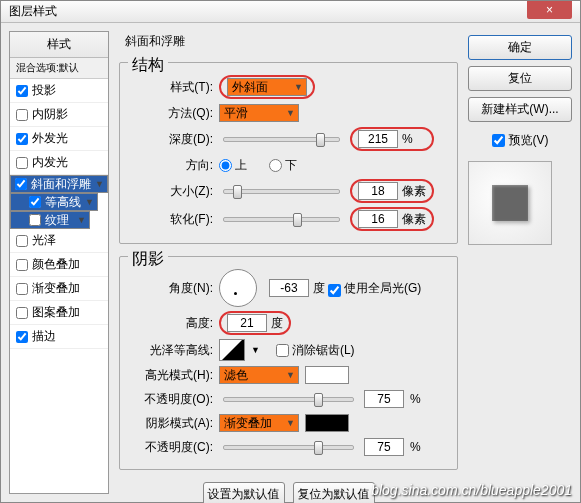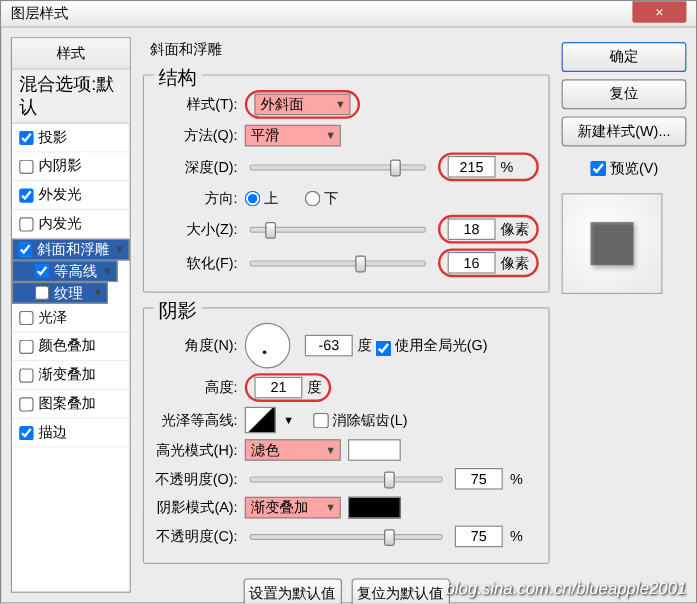--- a/index.html
+++ b/index.html
@@ -3,33 +3,33 @@
 <meta charset="utf-8">
 <style>
 *{box-sizing:border-box;margin:0;padding:0;font-family:"Microsoft YaHei",SimSun,sans-serif;font-size:12px}
 body{background:#ececec}
 .win{width:581px;height:503px;background:#ececec;border:1px solid #888;position:relative}
 .titlebar{height:22px;background:linear-gradient(#fdfdfd,#e8e8e8);border-bottom:1px solid #bbb;padding:3px 8px;display:flex;align-items:center;justify-content:space-between}
 .closebtn{width:45px;height:18px;background:#c75050;color:#fff;display:flex;align-items:center;justify-content:center;border-radius:0 0 2px 2px;margin-top:-4px}
 .body{display:flex;padding:8px;gap:8px;height:calc(100% - 22px)}
 .leftcol{width:100px;border:1px solid #999;background:#fff}
 .leftcol .hdr{background:linear-gradient(#f5f5f5,#e8e8e8);padding:4px 6px;border-bottom:1px solid #bbb;text-align:center}
-.leftcol .sub{background:#f0f0f0;padding:3px 6px;border-bottom:1px solid #ccc;font-size:15px}
+.leftcol .sub{background:#f0f0f0;padding:3px 6px;border-bottom:1px solid #ccc;font-size:10px}
 .lrow{padding:3px 6px;border-bottom:1px solid #eee;display:flex;align-items:center;gap:4px;cursor:pointer}
 .lrow.sel{background:#2b5fab;color:#fff}
 .lrow.ind{padding-left:18px}
 .lrow input[type=checkbox]{width:12px;height:12px}
 .midcol{flex:1;display:flex;flex-direction:column;gap:6px;padding:2px}
 .rightcol{width:104px;display:flex;flex-direction:column;gap:6px;padding-top:4px}
 .btn{background:linear-gradient(#fdfdfd,#e4e4e4);border:1px solid #888;border-radius:3px;padding:3px 4px;text-align:center;cursor:pointer;font-size:12px}
 .group{border:1px solid #aaa;border-radius:2px;padding:8px 8px 8px 8px;position:relative;margin-top:6px}
 .group>.gt{position:absolute;top:-8px;left:8px;background:#ececec;padding:0 4px;font-size:16px}
-.frow{display:flex;align-items:center;gap:6px;margin:4px 0;min-height:20px}
+.frow{display:flex;align-items:center;gap:6px;margin:4px 15px;min-height:20px}
 .flab{width:70px;text-align:right}
-.sel{border:1px solid #888;background:#fca5a5;height:18px;padding:0 16px 0 4px;min-width:80px;position:relative;display:inline-flex;align-items:center}
+.sel{border:1px solid #888;background:#f97316;height:18px;padding:0 16px 0 4px;min-width:80px;position:relative;display:inline-flex;align-items:center}
 .sel::after{content:"▼";position:absolute;right:3px;font-size:9px;color:#444}
 .slider{flex:1;height:5px;background:#ddd;border:1px solid #aaa;border-radius:2px;position:relative;margin:0 4px;min-width:90px}
 .slider .th{position:absolute;top:-5px;width:9px;height:14px;background:linear-gradient(#fff,#ccc);border:1px solid #777;border-radius:2px}
 .numbox{width:40px;height:18px;border:1px solid #888;background:#fff;text-align:center;line-height:16px}
 .unit{min-width:24px}
 .circ-oval{border:2px solid #d33;border-radius:12px;padding:1px 6px;display:inline-flex;align-items:center}
 .anglebox{width:38px;height:38px;border:1px solid #888;border-radius:50%;background:#fff;position:relative}
 .anglebox .dot{position:absolute;width:3px;height:3px;background:#000;border-radius:50%;left:14px;top:22px}
 .swatch{width:44px;height:18px;border:1px solid #888;display:inline-block}
 .gloss{width:26px;height:22px;border:1px solid #888;background:linear-gradient(135deg,#fff 0%,#fff 48%,#000 52%,#000 100%)}

